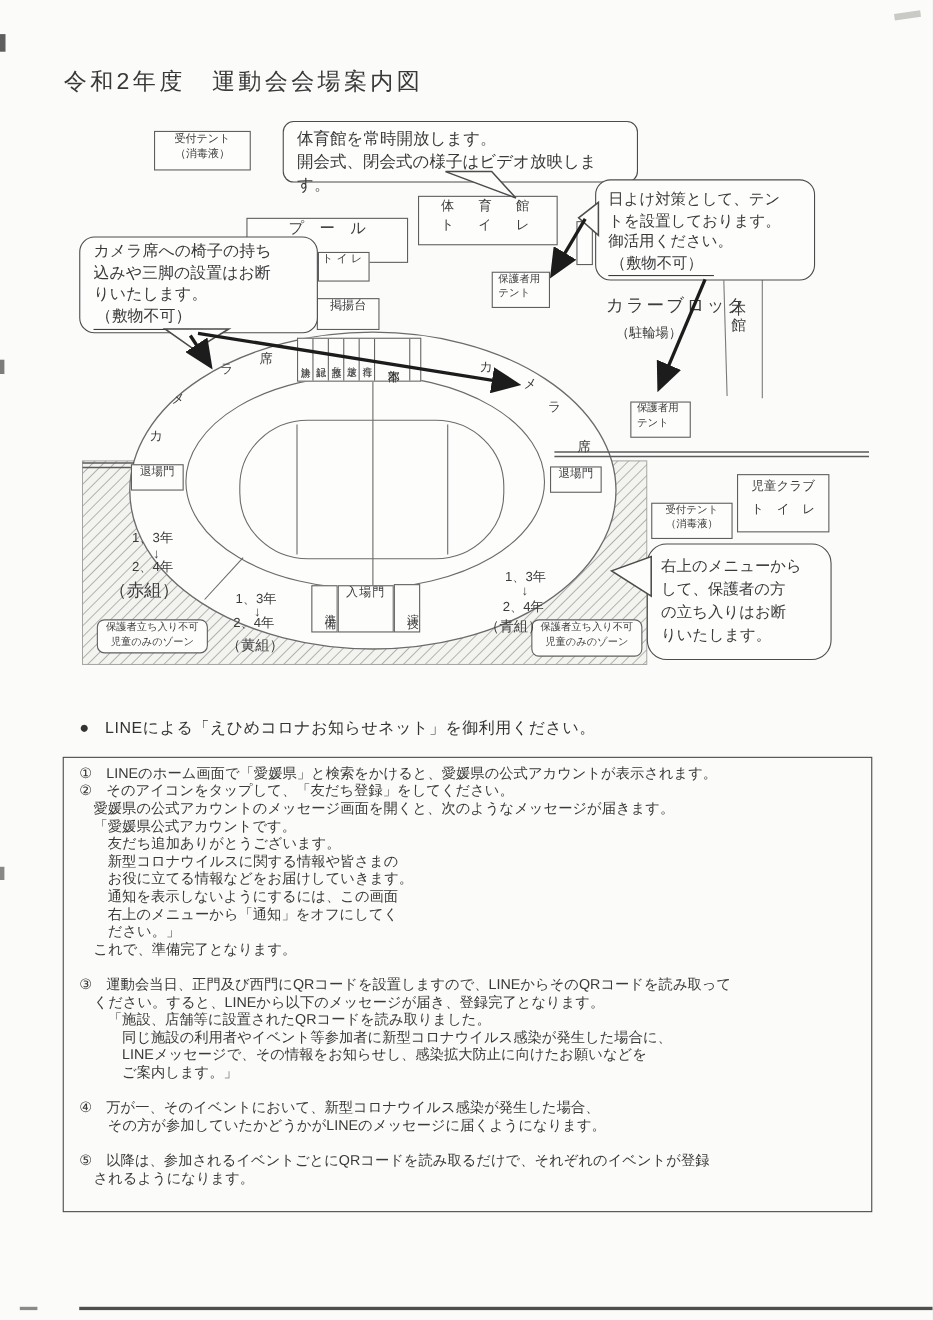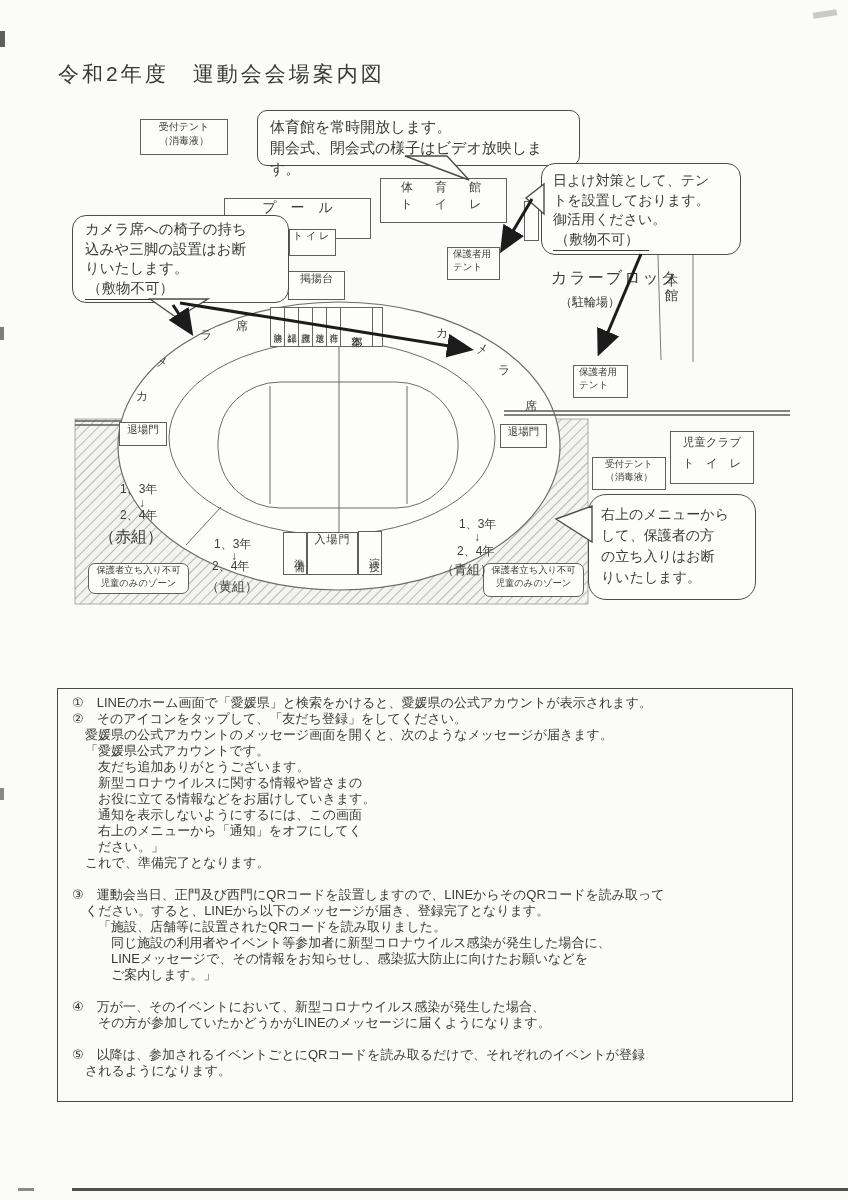--- a/index.html
+++ b/index.html
@@ -174,20 +174,21 @@
       <div class="mlabel" style="left: 214px; top: 536px; font-size: 12px;">1、3年</div>
       <div class="mlabel" style="left: 231px; top: 549px; font-size: 12px;">↓</div>
       <div class="mlabel" style="left: 212px; top: 558px; font-size: 12px;">2、4年</div>
       <div class="mlabel" style="left: 206px; top: 578px; font-size: 13px;">（黄組）</div>
       <div class="mlabel" style="left: 459px; top: 516px; font-size: 12px;">1、3年</div>
       <div class="mlabel" style="left: 474px; top: 530px; font-size: 12px;">↓</div>
       <div class="mlabel" style="left: 457px; top: 543px; font-size: 12px;">2、4年</div>
       <div class="mlabel" style="left: 441px; top: 561px; font-size: 13px;">（青組）</div>
     </div>
 
+  <div id="notice-heading"><span class="dot">●</span><span>LINEによる「えひめコロナお知らせネット」を御利用ください。</span></div>
   <div id="notice-box">
     <div id="notice-body">①　LINEのホーム画面で「愛媛県」と検索をかけると、愛媛県の公式アカウントが表示されます。
 ②　そのアイコンをタップして、「友だち登録」をしてください。
 　愛媛県の公式アカウントのメッセージ画面を開くと、次のようなメッセージが届きます。
 　「愛媛県公式アカウントです。
 　　友だち追加ありがとうございます。
 　　新型コロナウイルスに関する情報や皆さまの
 　　お役に立てる情報などをお届けしていきます。
 　　通知を表示しないようにするには、この画面
 　　右上のメニューから「通知」をオフにしてく

